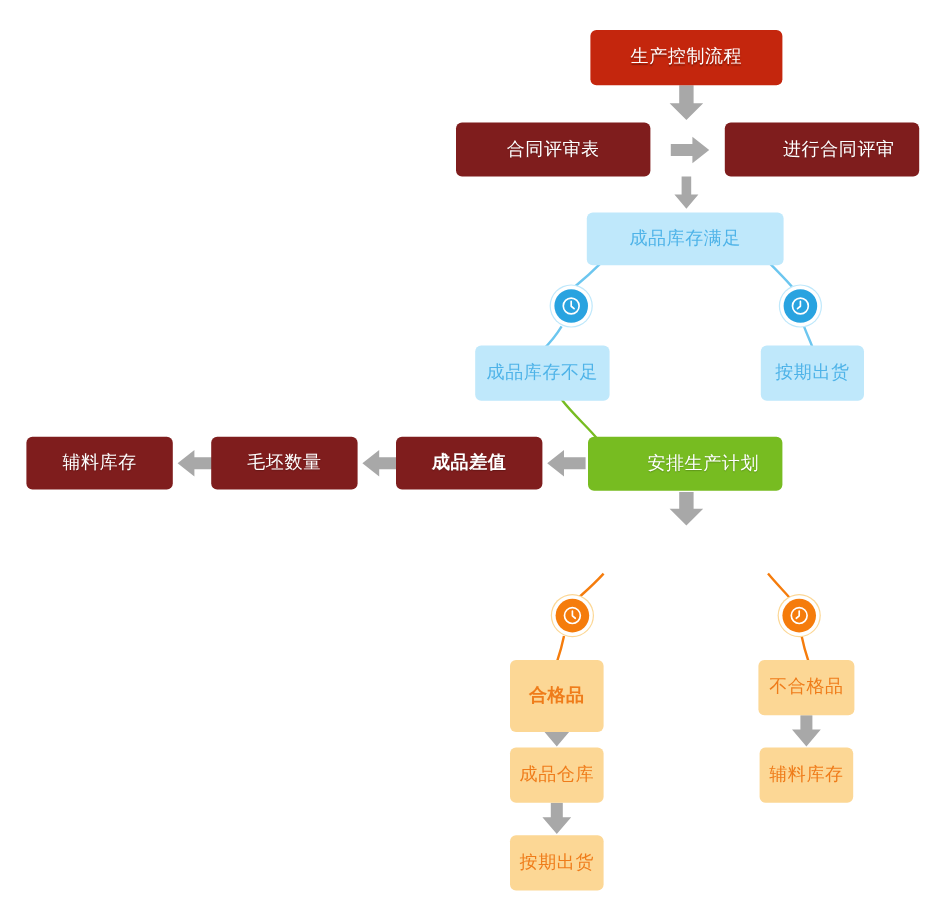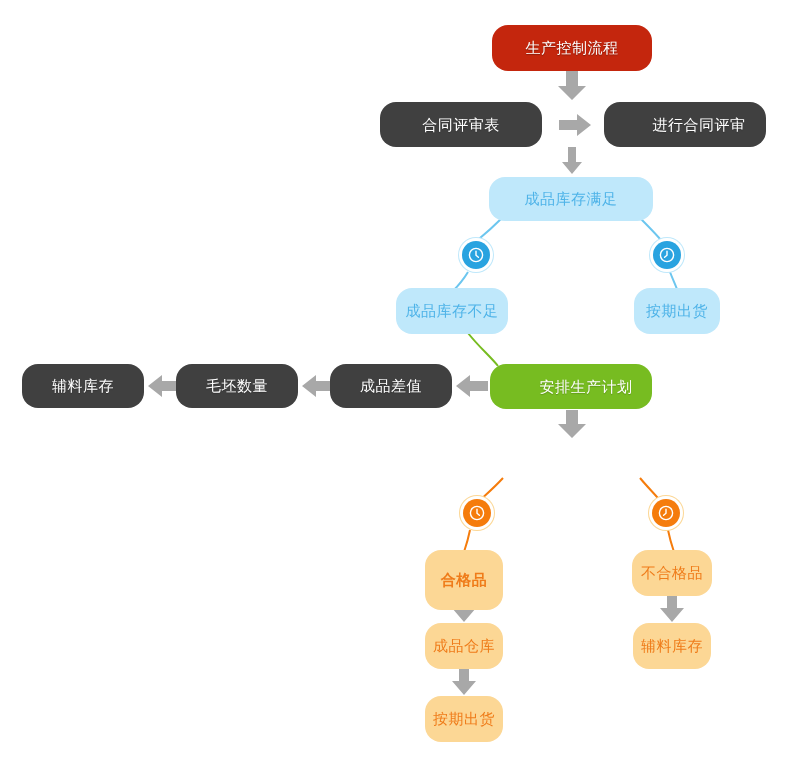--- a/index.html
+++ b/index.html
@@ -24,34 +24,34 @@
     width: 790px;
     height: 768px;
     pointer-events: none;
   }
   .node {
     position: absolute;
     display: flex;
     align-items: center;
     justify-content: center;
     text-align: center;
-    border-radius: 16px;
+    border-radius: 5px;
     font-size: 15px;
     letter-spacing: 0.5px;
     line-height: 1.2;
     box-sizing: border-box;
     z-index: 3;
   }
   .node.red {
     background: #c4260d;
     color: #ffffff;
     text-shadow: 0 1px 1px rgba(0,0,0,0.35);
   }
   .node.blue {
-    background: #404040;
+    background: #7f1d1d;
     color: #ffffff;
     text-shadow: 0 1px 1px rgba(0,0,0,0.22);
   }
   .node.lightblue {
     background: #bfe8fb;
     color: #4eb3e8;
   }
   .node.green {
     background: #77bc21;
     color: #ffffff;
@@ -157,21 +157,21 @@
   <div class="node lightblue" style="left:489px; top:177px; width:164px; height:44px;">成品库存满足</div>
 
   <div class="node lightblue" style="left:396px; top:288px; width:112px; height:46px;">成品库存不足</div>
 
   <div class="node lightblue" style="left:634px; top:288px; width:86px; height:46px;">按期出货</div>
 
   <div class="node blue" style="left:22px; top:364px; width:122px; height:44px;">辅料库存</div>
 
   <div class="node blue" style="left:176px; top:364px; width:122px; height:44px;">毛坯数量</div>
 
-  <div class="node blue" style="left:330px; top:364px; width:122px; height:44px;">成品差值</div>
+  <div class="node blue" style="left:330px; top:364px; width:122px; height:44px;font-weight:bold;">成品差值</div>
 
   <div class="node green" style="left:490px; top:364px; width:162px; height:45px;padding-left:30px;">安排生产计划</div>
 
 
   <div class="node lightorange" style="left:425px; top:550px; width:78px; height:60px;font-weight:bold;">合格品</div>
 
   <div class="node lightorange" style="left:632px; top:550px; width:80px; height:46px;">不合格品</div>
 
   <div class="node lightorange" style="left:425px; top:623px; width:78px; height:46px;">成品仓库</div>
 

